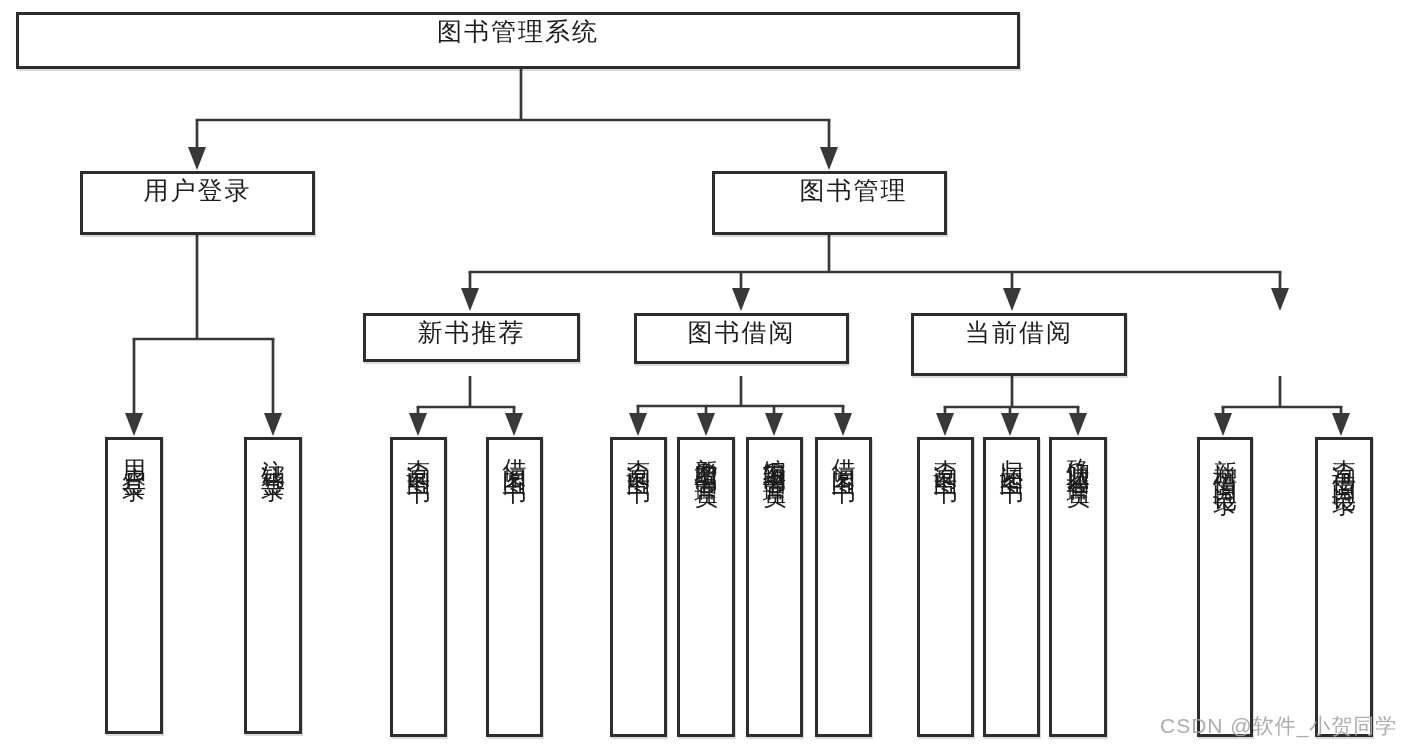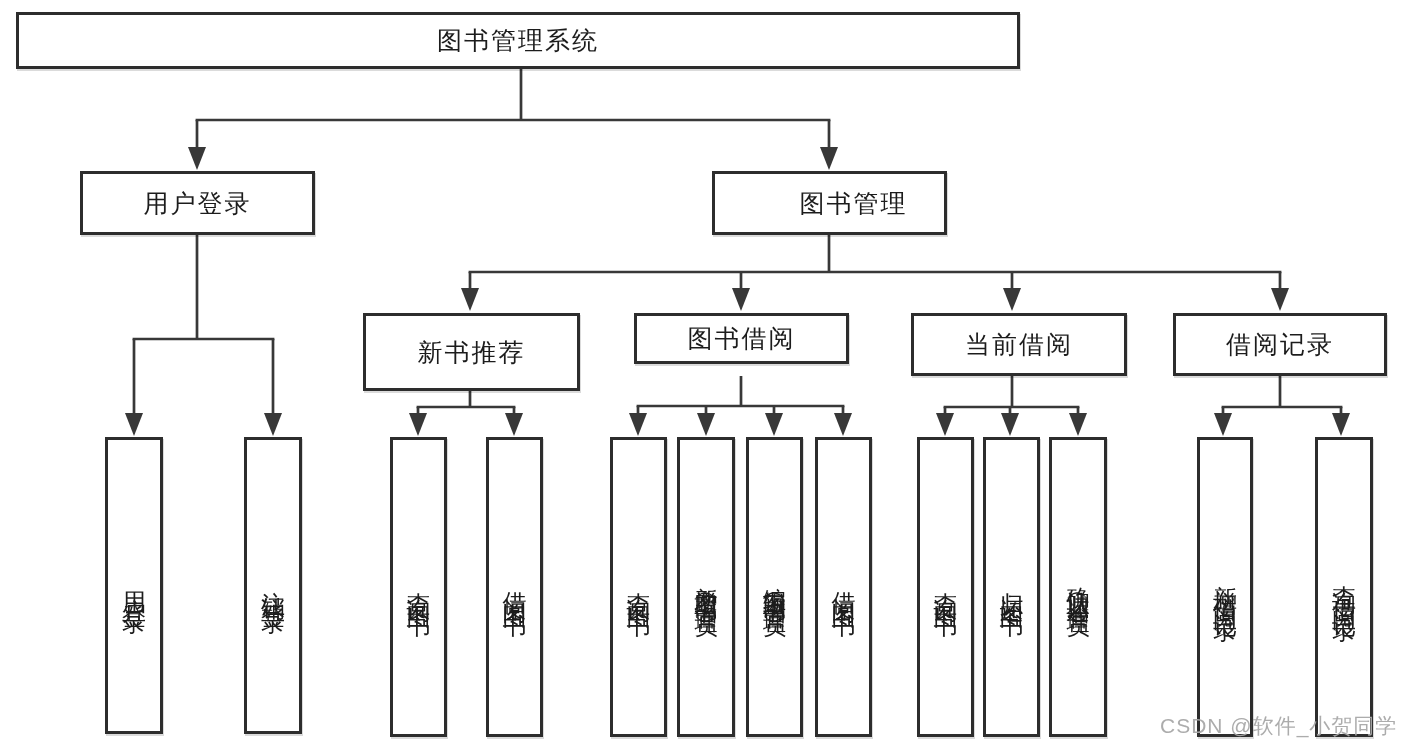--- a/index.html
+++ b/index.html
@@ -11,21 +11,21 @@
     font-family:"Liberation Sans","DejaVu Sans",sans-serif;
     color:#1c1c1c;
     overflow:hidden;
   }
   #connectors{position:absolute;left:0;top:0;width:1405px;height:747px;}
   .box{
     position:absolute;
     box-sizing:border-box;
     border:3px solid #2d2d2d;
     background:#ffffff;
-    display:flex;align-items:center;justify-content:center;
+    display:flex;justify-content:center;
     box-shadow:1px 2px 0 rgba(0,0,0,0.14);
     z-index:2;
   }
   .hlabel{
     font-size:25px;
     letter-spacing:2px;
     white-space:nowrap;
     color:#1c1c1c;
   }
   .vbox span{
@@ -137,32 +137,29 @@
     <span class="hlabel">图书管理系统</span>
   </div>
 
   <div class="box" style="left:80px;top:171px;width:235px;height:64px;">
     <span class="hlabel">用户登录</span>
   </div>
   <div class="box" style="left:712px;top:171px;width:235px;height:64px;padding-left:48px;">
     <span class="hlabel">图书管理</span>
   </div>
 
-  <div class="box" style="left:363px;top:313px;width:217px;height:78px;">
+  <div class="box" style="left:363px;top:313px;width:217px;height:49px;">
     <span class="hlabel">新书推荐</span>
   </div>
   <div class="box" style="left:634px;top:313px;width:215px;height:51px;">
     <span class="hlabel">图书借阅</span>
   </div>
   <div class="box" style="left:903px;top:313px;width:216px;height:63px;margin-left:8px;">
     <span class="hlabel">当前借阅</span>
   </div>
-  <div class="box" style="left:1173px;top:313px;width:214px;height:63px;">
-    <span class="hlabel">借阅记录</span>
-  </div>
 
   <div class="box vbox" style="left:105px;top:437px;width:58px;height:297px;">
     <span>用户登录</span>
   </div>
   <div class="box vbox" style="left:244px;top:437px;width:58px;height:297px;">
     <span>注销登录</span>
   </div>
 
   <div class="box vbox" style="left:390px;top:437px;width:57px;height:300px;">
     <span>查询图书</span>

